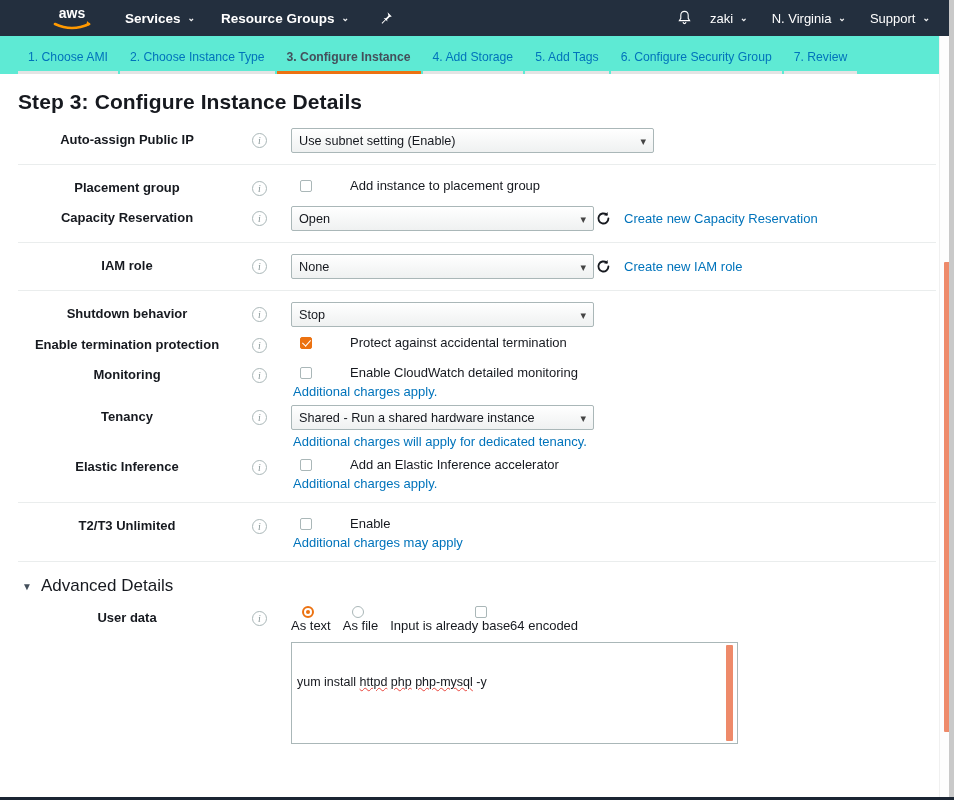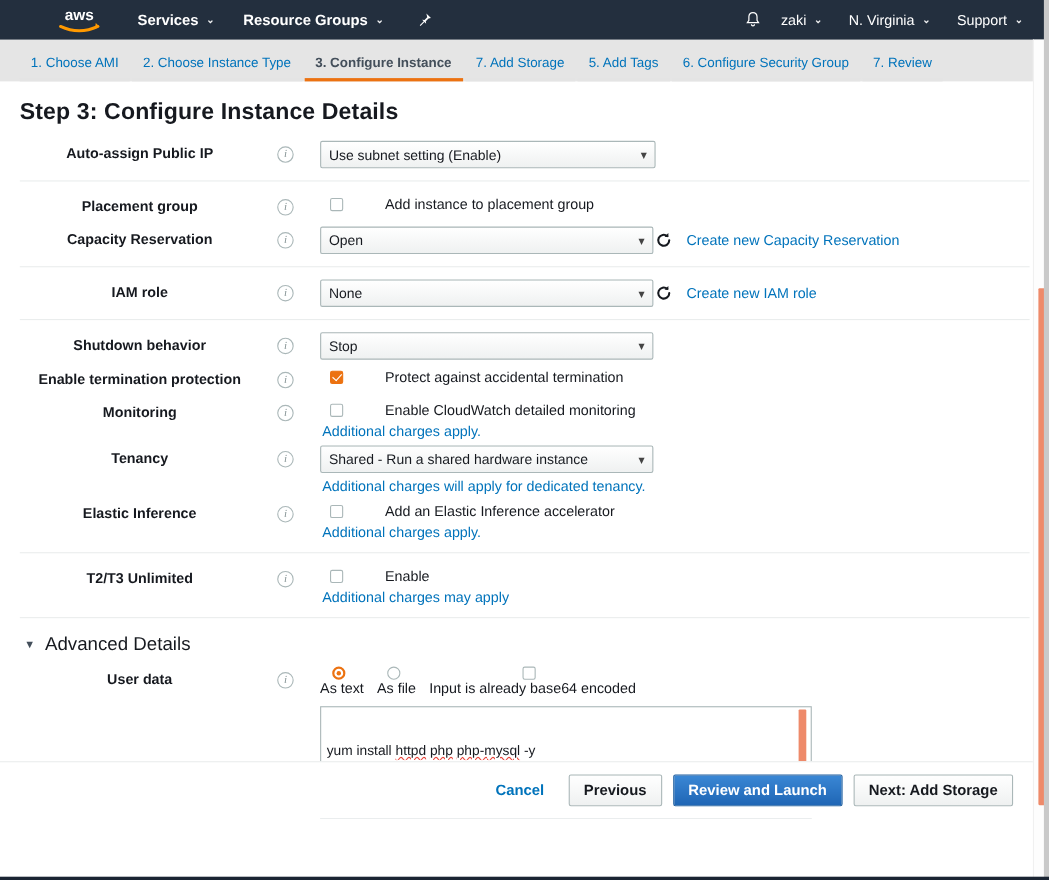--- a/index.html
+++ b/index.html
@@ -62,21 +62,21 @@
   }
   .nav-right .nav-item { font-weight: normal; font-size: 13px; padding: 0 12px; }
 
   
   .wizard {
     height: 38px;
     border-bottom: none;
     display: flex;
     align-items: flex-end;
     padding-left: 18px;
-    background: #e5e5e5;
+    background: #5eead4;
   }
   .wiz-tab {
     font-size: 12.2px;
     color: #0073bb;
     padding: 0 10px 8px 10px;
     cursor: pointer;
     border-bottom: 3px solid #e4e4e4;
     margin-right: 2px;
     white-space: nowrap;
     line-height: 1;
@@ -165,21 +165,21 @@
   }
   .select-wrap { position: relative; display: inline-block; }
   .select-wrap .chev {
     position: absolute;
     right: 8px; top: 50%;
     transform: translateY(-50%);
     pointer-events: none;
     font-size: 11px;
     color: #444;
   }
-  .w305 { width: 305px; }
+  .w305 { width: 363px; }
   .w303 { width: 303px; }
 
   .cb-line { display: flex; align-items: center; font-size: 13px; color: #16191f; padding-top:2px;gap:32px;}
   input[type=checkbox].cb {
     -webkit-appearance: none; appearance: none;
     width: 12px; height: 12px;
     border: 1px solid #aab7b8;
     border-radius: 2px;
     background: #fff;
     margin: 0 6px 0 9px;
@@ -431,21 +431,21 @@
       <span>Support</span>
       <span class="caret">⌄</span>
     </div>
   </div>
 </div>
 
 <div class="wizard">
   <div class="wiz-tab">1. Choose AMI</div>
   <div class="wiz-tab">2. Choose Instance Type</div>
   <div class="wiz-tab active">3. Configure Instance</div>
-  <div class="wiz-tab">7. Add Storage</div>
+  <div class="wiz-tab">4. Add Storage</div>
   <div class="wiz-tab">5. Add Tags</div>
   <div class="wiz-tab">6. Configure Security Group</div>
   <div class="wiz-tab">7. Review</div>
 </div>
 
 <div class="page">
 
   <h1 class="page-title">Step 3: Configure Instance Details</h1>
 
   <div class="form-area">
@@ -631,25 +631,19 @@
             
             
           </div>
           <div class="ta-scroll"></div>
         </div>
       </div>
     </div>
 
   </div>
 
-  <div class="footer">
-    <button class="btn-link">Cancel</button>
-    <div class="btn btn-grey">Previous</div>
-    <div class="btn btn-blue">Review and Launch</div>
-    <div class="btn btn-grey">Next: Add Storage</div>
-  </div>
 </div>
 
 <div class="page-scrollbar">
   <div class="thumb"></div>
 </div>
 <div class="outer-edge"></div>
 <div class="bottom-edge"></div>
 
 </body></html>

